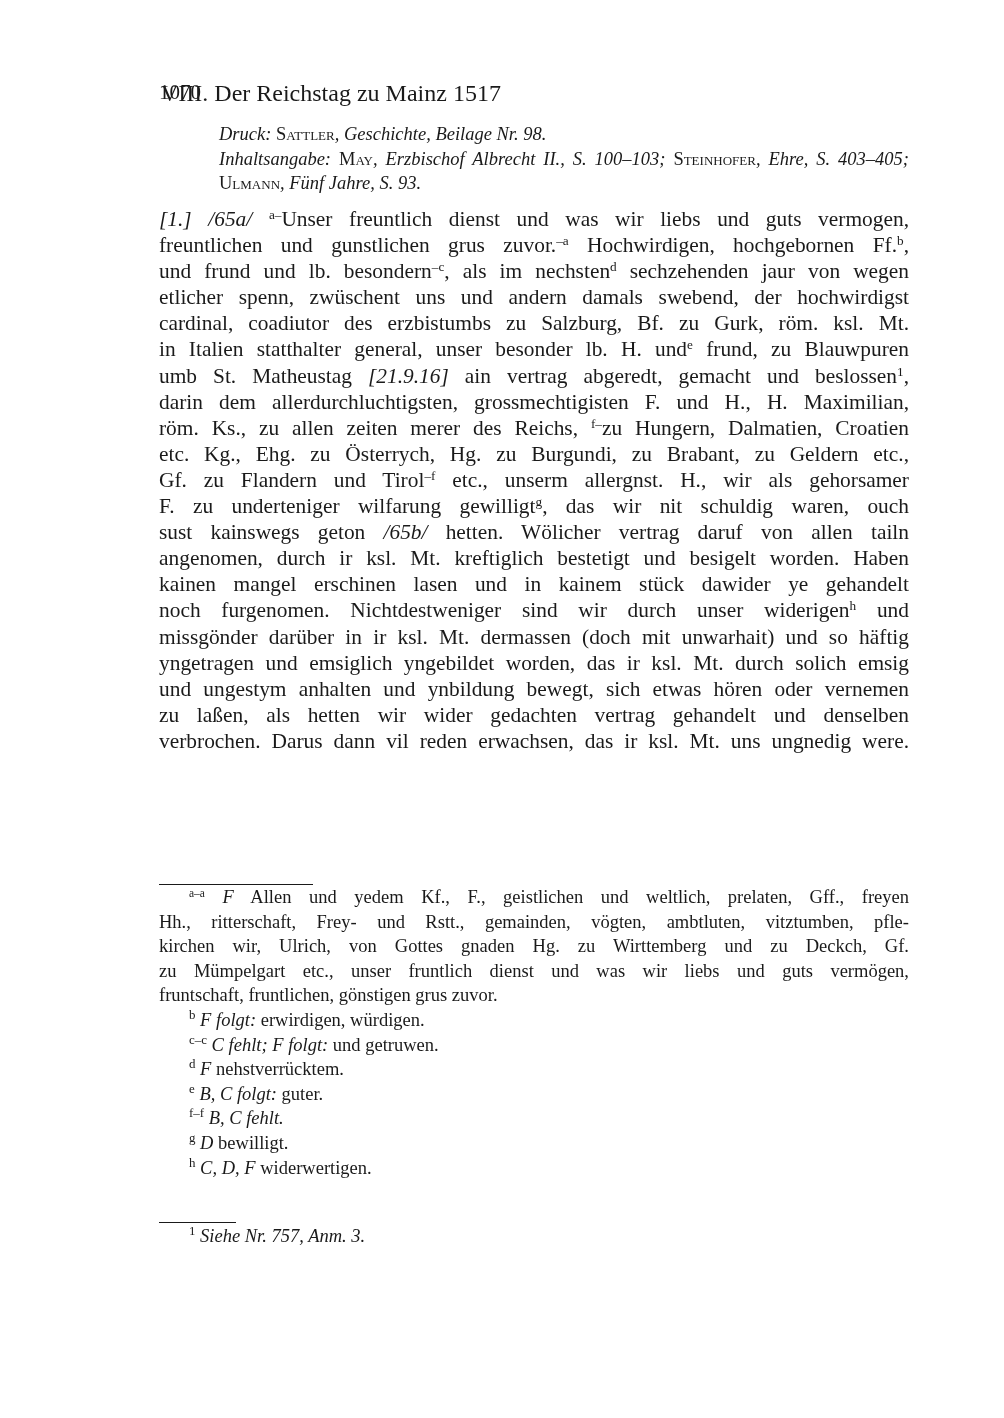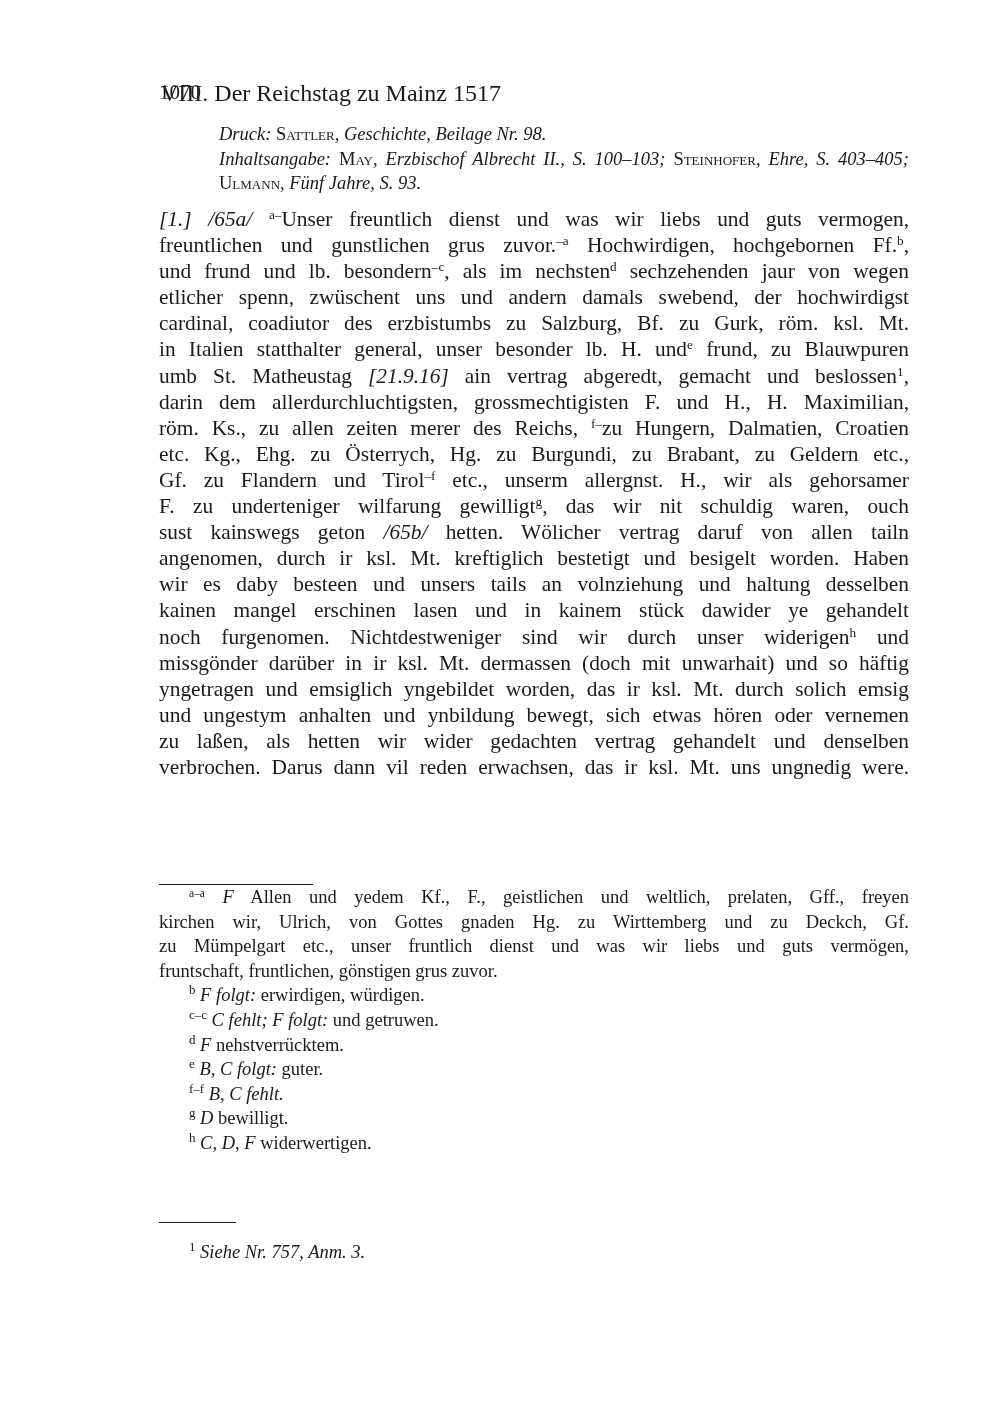--- a/index.html
+++ b/index.html
@@ -15,21 +15,21 @@
     .main-text { position: absolute; top: 206px; left: 0; width: 750px; font-size: 21.4px; line-height: 26.1px; text-align: justify; text-align-last: justify; }
     .main-text .ln { display: block; text-align: justify; text-align-last: justify; white-space: nowrap; }
     .main-text .ln span { white-space: normal; }
     sup { font-size: 0.62em; vertical-align: 0.55em; line-height: 0; }
     .fn-rule { position: absolute; left: 0; height: 1px; background: #1a1a1a; }
     .footnotes { position: absolute; top: 885px; left: 0; width: 750px; font-size: 18.5px; line-height: 24.6px; }
     .footnotes .ln { display: block; text-align: justify; text-align-last: justify; }
     .footnotes .ln.last { text-align-last: left; }
     .fn-item { display: block; padding-left: 30px; text-align-last: left; text-align: center; }
     .fn-item sup { font-size: 0.7em; }
-    .note-area { position: absolute; top: 1224px; left: 0; width: 750px; font-size: 18.5px; line-height: 24px; margin-top: 16px; }
+    .note-area { position: absolute; top: 1224px; left: 0; width: 750px; font-size: 18.5px; line-height: 24px; }
   </style>
 </head>
 <body>
 
 <div class="page">
 
   <div class="running-head">
     <span class="page-number">1070</span>
     <span class="running-title">VIII. Der Reichstag zu Mainz 1517</span>
   </div>
@@ -56,34 +56,34 @@
       <span class="ln"><span>cardinal, coadiutor des erzbistumbs zu Salzburg, Bf. zu Gurk, röm. ksl. Mt.</span></span>
       <span class="ln"><span>in Italien statthalter general, unser besonder lb. H. und<sup>e</sup> frund, zu Blauwpuren</span></span>
       <span class="ln"><span>umb St. Matheustag <i>[21.9.16]</i> ain vertrag abgeredt, gemacht und beslossen<sup>1</sup>,</span></span>
       <span class="ln"><span>darin dem allerdurchluchtigsten, grossmechtigisten F. und H., H. Maximilian,</span></span>
       <span class="ln"><span>röm. Ks., zu allen zeiten merer des Reichs, <sup>f–</sup>zu Hungern, Dalmatien, Croatien</span></span>
       <span class="ln"><span>etc. Kg., Ehg. zu Österrych, Hg. zu Burgundi, zu Brabant, zu Geldern etc.,</span></span>
       <span class="ln"><span>Gf. zu Flandern und Tirol<sup>–f</sup> etc., unserm allergnst. H., wir als gehorsamer</span></span>
       <span class="ln"><span>F. zu underteniger wilfarung gewilligt<sup>g</sup>, das wir nit schuldig waren, ouch</span></span>
       <span class="ln"><span>sust kainswegs geton <i>/65b/</i> hetten. Wölicher vertrag daruf von allen tailn</span></span>
       <span class="ln"><span>angenomen, durch ir ksl. Mt. kreftiglich bestetigt und besigelt worden. Haben</span></span>
-      <span class="ln"><span>wir es daby besteen und unsers tails an volnziehung und haltung desselben</span></span>
       <span class="ln"><span>kainen mangel erschinen lasen und in kainem stück dawider ye gehandelt</span></span>
       <span class="ln"><span>noch furgenomen. Nichtdestweniger sind wir durch unser widerigen<sup>h</sup> und</span></span>
       <span class="ln"><span>missgönder darüber in ir ksl. Mt. dermassen (doch mit unwarhait) und so häftig</span></span>
       <span class="ln"><span>yngetragen und emsiglich yngebildet worden, das ir ksl. Mt. durch solich emsig</span></span>
       <span class="ln"><span>und ungestym anhalten und ynbildung bewegt, sich etwas hören oder vernemen</span></span>
       <span class="ln"><span>zu laßen, als hetten wir wider gedachten vertrag gehandelt und denselben</span></span>
       <span class="ln" style="text-align-last: justify;"><span>verbrochen. Darus dann vil reden erwachsen, das ir ksl. Mt. uns ungnedig were.</span></span>
     </div>
 
   <div class="fn-rule" style="top:884px; width:154px;"></div>
 
   <div class="footnotes" id="footnotes">
       <span class="ln" style="padding-left: 30px;"><sup>a–a</sup> <i>F</i> Allen und yedem Kf., F., geistlichen und weltlich, prelaten, Gff., freyen</span>
+      <span class="ln">Hh., ritterschaft, Frey- und Rstt., gemainden, vögten, ambtluten, vitztumben, pfle-</span>
       <span class="ln">kirchen wir, Ulrich, von Gottes gnaden Hg. zu Wirttemberg und zu Deckch, Gf.</span>
       <span class="ln">zu Mümpelgart etc., unser fruntlich dienst und was wir liebs und guts vermögen,</span>
       <span class="ln last">fruntschaft, fruntlichen, gönstigen grus zuvor.</span>
       <span class="fn-item"><sup>b</sup> <i>F folgt:</i> erwirdigen, würdigen.</span>
       <span class="fn-item"><sup>c–c</sup> <i>C fehlt; F folgt:</i> und getruwen.</span>
       <span class="fn-item"><sup>d</sup> <i>F</i> nehstverrücktem.</span>
       <span class="fn-item"><sup>e</sup> <i>B, C folgt:</i> guter.</span>
       <span class="fn-item"><sup>f–f</sup> <i>B, C fehlt.</i></span>
       <span class="fn-item"><sup>g</sup> <i>D</i> bewilligt.</span>
       <span class="fn-item"><sup>h</sup> <i>C, D, F</i> widerwertigen.</span>

